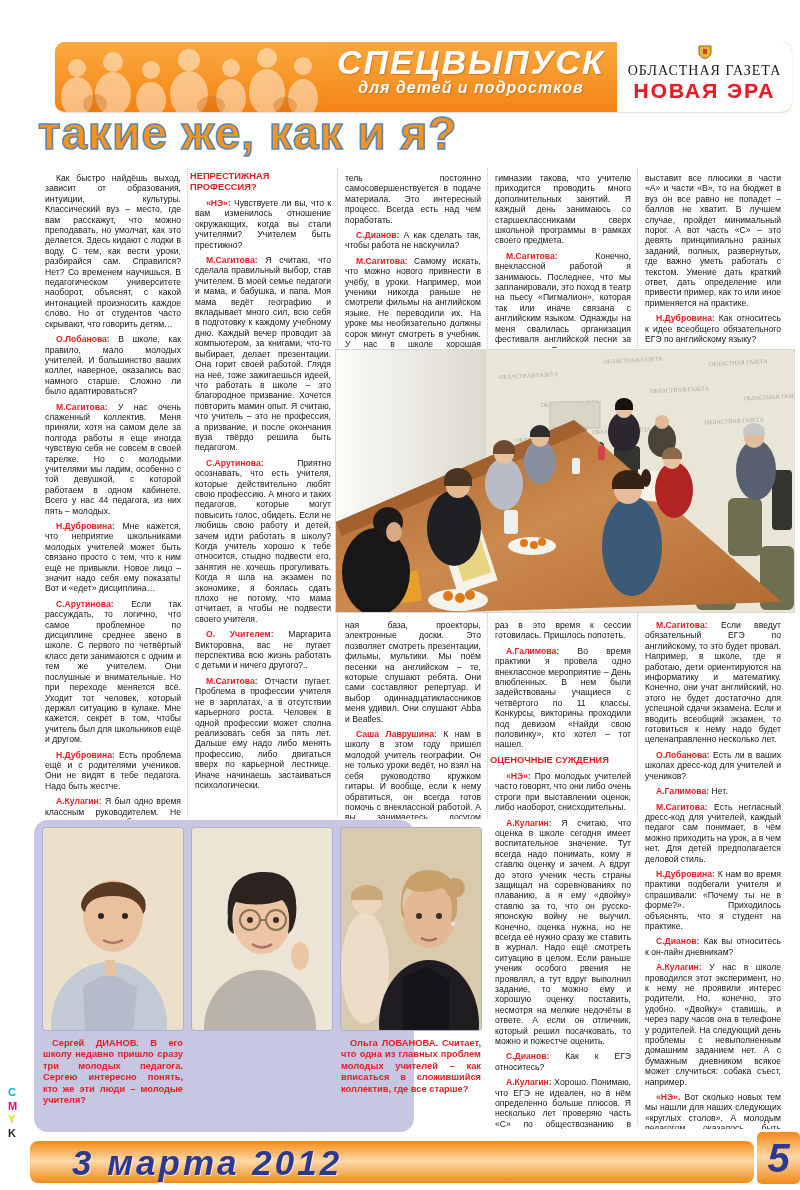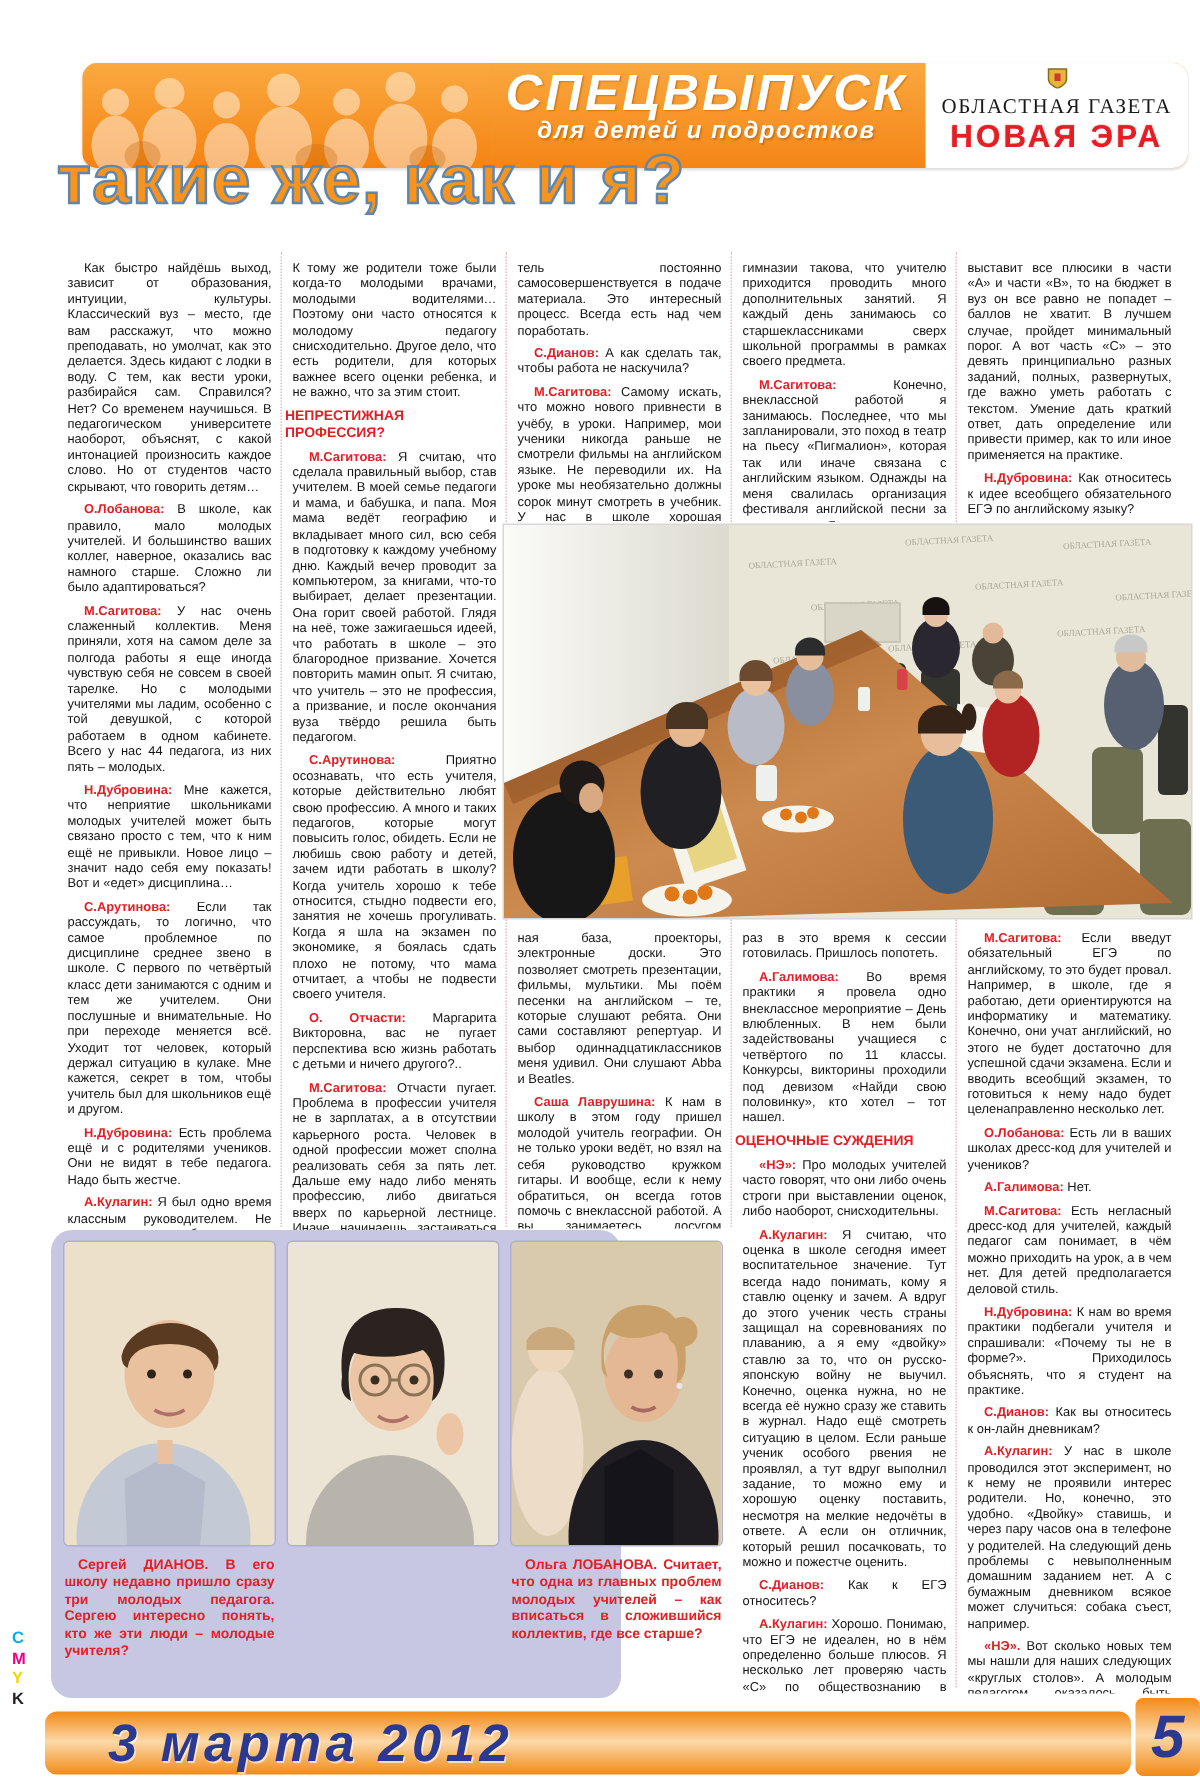--- a/index.html
+++ b/index.html
@@ -20,21 +20,21 @@
                font-style:italic;font-weight:bold;text-shadow:1px 1px 1px rgba(160,80,0,.45)}
   .banner-text .big{font-size:34px;letter-spacing:2px;line-height:30px}
   .banner-text .sub{font-size:16px;letter-spacing:1px;line-height:22px}
   .logo-area{position:absolute;left:562px;top:0;width:175px;height:70px;background:#fff;
              border-radius:0 10px 10px 0;text-align:center;padding-top:3px}
   .masthead{font-family:"Liberation Serif",serif;font-size:14px;letter-spacing:1px;color:#1a1a1a;line-height:16px}
   .brand{font-size:21px;font-weight:900;color:var(--red);letter-spacing:2px;line-height:24px;
          text-shadow:1px 1px 0 #fff,0 0 1px var(--red)}
 
   
-  .page-title{position:absolute;left:38px;top:92px;width:600px;font-size:46px;font-weight:bold;
+  .page-title{position:absolute;left:38px;top:106px;width:600px;font-size:46px;font-weight:bold;
               letter-spacing:1px;color:var(--orange);-webkit-text-stroke:1.6px var(--outline);
               text-shadow:0 0 1px var(--outline)}
 
   
   .colseg{position:absolute;width:146px;overflow:hidden;font-size:8.6px;line-height:10.4px;
           color:#141414;text-align:justify}
   .para{text-indent:11px;margin:5px}
   .para.cont{text-indent:0}
   .spk{color:var(--red);font-weight:bold}
   .para.head{text-align:left;text-indent:0;color:var(--red);font-weight:bold;font-size:9.3px;
@@ -127,25 +127,25 @@
   <div class="colseg" style="left:40px;top:168px;height:652px">
       <p class="para">Как быстро найдёшь выход, зависит от образования, интуиции, культуры. Классический вуз – место, где вам расскажут, что можно преподавать, но умолчат, как это делается. Здесь кидают с лодки в воду. С тем, как вести уроки, разбирайся сам. Справился? Нет? Со временем научишься. В педагогическом университете наоборот, объяснят, с какой интонацией произносить каждое слово. Но от студентов часто скрывают, что говорить детям…</p>
       <p class="para"><b class="spk">О.Лобанова: </b>В школе, как правило, мало молодых учителей. И большинство ваших коллег, наверное, оказались вас намного старше. Сложно ли было адаптироваться?</p>
       <p class="para"><b class="spk">М.Сагитова: </b>У нас очень слаженный коллектив. Меня приняли, хотя на самом деле за полгода работы я еще иногда чувствую себя не совсем в своей тарелке. Но с молодыми учителями мы ладим, особенно с той девушкой, с которой работаем в одном кабинете. Всего у нас 44 педагога, из них пять – молодых.</p>
       <p class="para"><b class="spk">Н.Дубровина: </b>Мне кажется, что неприятие школьниками молодых учителей может быть связано просто с тем, что к ним ещё не привыкли. Новое лицо – значит надо себя ему показать! Вот и «едет» дисциплина…</p>
       <p class="para"><b class="spk">С.Арутинова: </b>Если так рассуждать, то логично, что самое проблемное по дисциплине среднее звено в школе. С первого по четвёртый класс дети занимаются с одним и тем же учителем. Они послушные и внимательные. Но при переходе меняется всё. Уходит тот человек, который держал ситуацию в кулаке. Мне кажется, секрет в том, чтобы учитель был для школьников ещё и другом.</p>
       <p class="para"><b class="spk">Н.Дубровина: </b>Есть проблема ещё и с родителями учеников. Они не видят в тебе педагога. Надо быть жестче.</p>
       <p class="para"><b class="spk">А.Кулагин: </b>Я был одно время классным руководителем. Не скажу, что есть проблема в том, как тебя воспринимают родители. Но есть сложности со словарным запасом молодого педагога. Когда родитель приходит и спрашивает: «Ну, как там мой?». Ему мало сказать, что «всё нормально». Надо дать рекомендации, обратить внимание на какие-то сложности. А молодой педагог из-за нехватки опыта не может многого добавить.</p>
     </div>
   <div class="colseg" style="left:190px;top:168px;height:652px">
-      <p class="para cont">К тому же родители тоже были когда-то молодыми врачами, молодыми водителями… Поэтому они часто относятся к молодому педагогу снисходительно. Другое дело, что есть родители, для которых важнее всего оценки ребенка, и не важно, что за этим стоит.</p>
       <p class="para head">НЕПРЕСТИЖНАЯ ПРОФЕССИЯ?</p>
+      <p class="para"><b class="spk">«НЭ»: </b>Чувствуете ли вы, что к вам изменилось отношение окружающих, когда вы стали учителями? Учителем быть престижно?</p>
       <p class="para"><b class="spk">М.Сагитова: </b>Я считаю, что сделала правильный выбор, став учителем. В моей семье педагоги и мама, и бабушка, и папа. Моя мама ведёт географию и вкладывает много сил, всю себя в подготовку к каждому учебному дню. Каждый вечер проводит за компьютером, за книгами, что-то выбирает, делает презентации. Она горит своей работой. Глядя на неё, тоже зажигаешься идеей, что работать в школе – это благородное призвание. Хочется повторить мамин опыт. Я считаю, что учитель – это не профессия, а призвание, и после окончания вуза твёрдо решила быть педагогом.</p>
       <p class="para"><b class="spk">С.Арутинова: </b>Приятно осознавать, что есть учителя, которые действительно любят свою профессию. А много и таких педагогов, которые могут повысить голос, обидеть. Если не любишь свою работу и детей, зачем идти работать в школу? Когда учитель хорошо к тебе относится, стыдно подвести его, занятия не хочешь прогуливать. Когда я шла на экзамен по экономике, я боялась сдать плохо не потому, что мама отчитает, а чтобы не подвести своего учителя.</p>
-      <p class="para"><b class="spk">О. Отчасти: </b>Маргарита Викторовна, вас не пугает перспектива всю жизнь работать с детьми и ничего другого?..</p>
+      <p class="para"><b class="spk">О. Учителем: </b>Маргарита Викторовна, вас не пугает перспектива всю жизнь работать с детьми и ничего другого?..</p>
       <p class="para"><b class="spk">М.Сагитова: </b>Отчасти пугает. Проблема в профессии учителя не в зарплатах, а в отсутствии карьерного роста. Человек в одной профессии может сполна реализовать себя за пять лет. Дальше ему надо либо менять профессию, либо двигаться вверх по карьерной лестнице. Иначе начинаешь застаиваться психологически.</p>
     </div>
   <div class="colseg" style="left:340px;top:168px;height:180px">
       <p class="para cont">тель постоянно самосовершенствуется в подаче материала. Это интересный процесс. Всегда есть над чем поработать.</p>
       <p class="para"><b class="spk">С.Дианов: </b>А как сделать так, чтобы работа не наскучила?</p>
       <p class="para"><b class="spk">М.Сагитова: </b>Самому искать, что можно нового привнести в учёбу, в уроки. Например, мои ученики никогда раньше не смотрели фильмы на английском языке. Не переводили их. На уроке мы необязательно должны сорок минут смотреть в учебник. У нас в школе хорошая мультимедий-</p>
     </div>
   <div class="colseg" style="left:340px;top:615px;height:204px">
       <p class="para cont">ная база, проекторы, электронные доски. Это позволяет смотреть презентации, фильмы, мультики. Мы поём песенки на английском – те, которые слушают ребята. Они сами составляют репертуар. И выбор одиннадцатиклассников меня удивил. Они слушают Abba и Beatles.</p>
       <p class="para"><b class="spk">Саша Лаврушина: </b>К нам в школу в этом году пришел молодой учитель географии. Он не только уроки ведёт, но взял на себя руководство кружком гитары. И вообще, если к нему обратиться, он всегда готов помочь с внеклассной работой. А вы занимаетесь досугом учащихся, внеклассной работой?</p>

